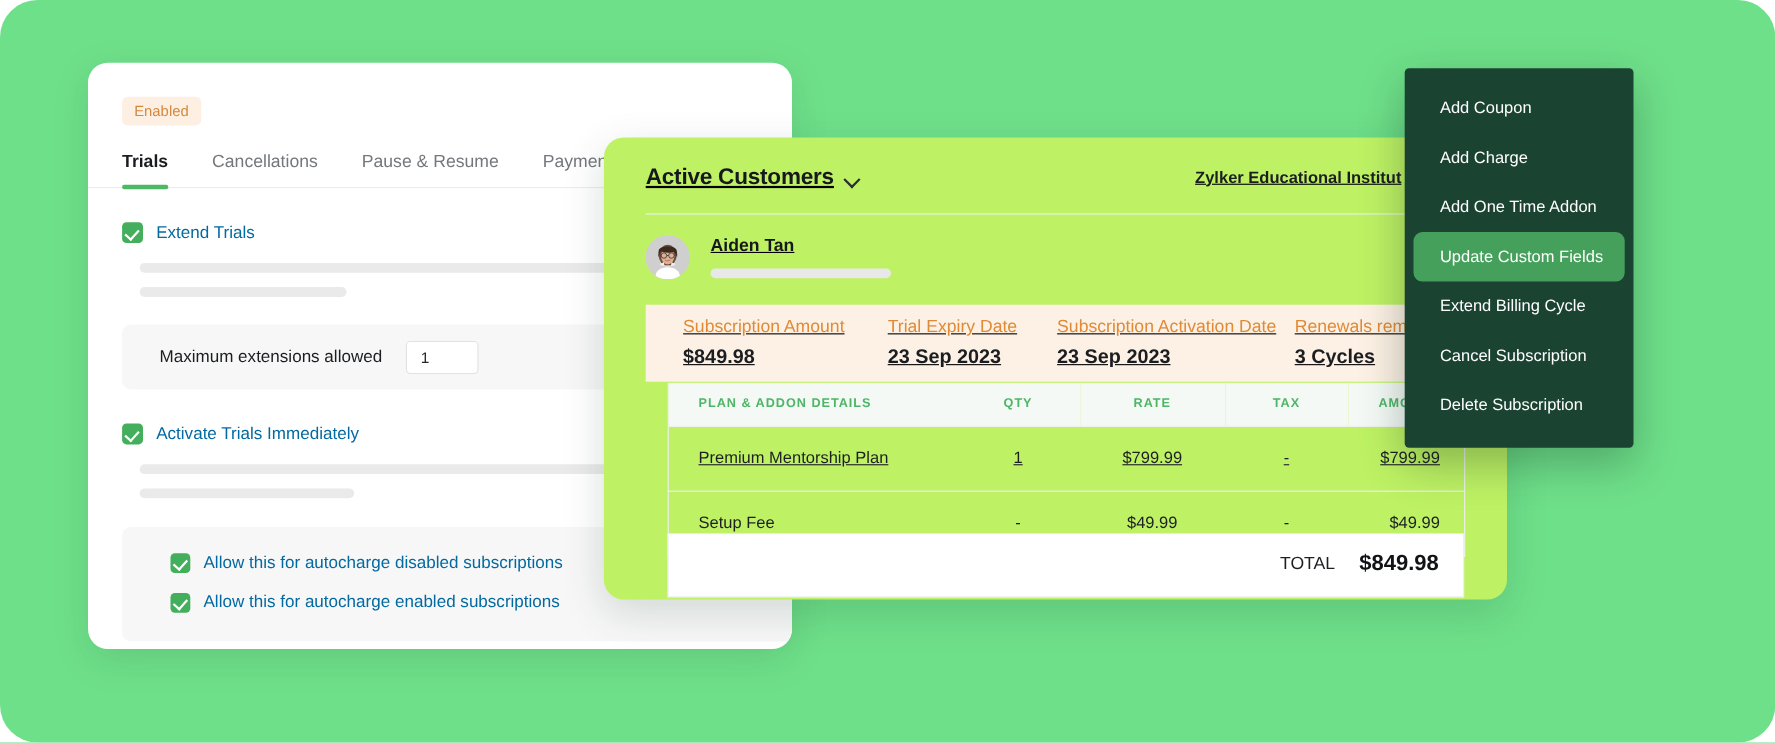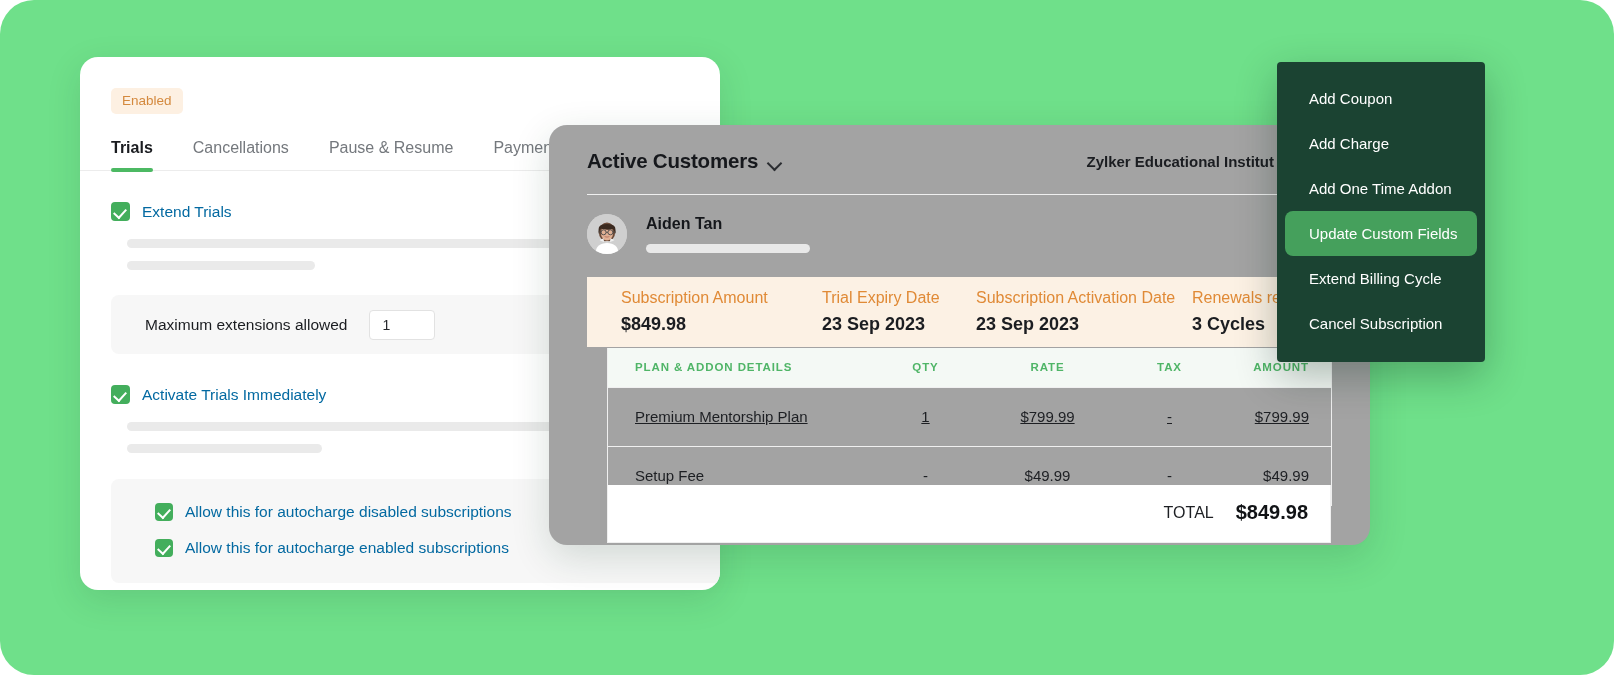--- a/index.html
+++ b/index.html
@@ -122,24 +122,25 @@
   }
   #autocharge-band .chk-row + .chk-row { margin-top: 18px; }
   #autocharge-band .chk { width: 18px; height: 18px; }
   #autocharge-band .chk::after { left: 4.8px; top: 3.2px; }
 
   
   #card-customer {
     position: absolute;
     left: 549px; top: 125px;
     width: 821px; height: 420px;
-    background: #a3a3a3;
+    background: #bef264;
     border-radius: 18px;
     box-shadow: 0 12px 38px rgba(20,60,35,.16);
     overflow: hidden;
+    text-decoration: underline;
   }
   #cust-header {
     display: flex; align-items: center;
     padding: 24px 0 0 38px;
   }
   #cust-title {
     font-size: 20.5px; font-weight: bold; color: #16181c;
     letter-spacing: -.2px;
   }
   #cust-caret {
@@ -175,21 +176,21 @@
     background: #FCF1E4;
     height: 70px;
     display: flex; align-items: center;
     padding-left: 34px;
     width: 783px;
   }
   .sum-cell { flex: none; }
   .sum-label { font-size: 16px; color: #E08A36; margin-bottom: 7px; white-space: nowrap; }
   .sum-value { font-size: 18px; font-weight: bold; color: #1b1d21; white-space: nowrap; }
   .sum-cell.c0 { width: 186px; }
-  .sum-cell.c1 { width: 154px; margin-left: 15px; }
+  .sum-cell.c1 { width: 154px; }
   .sum-cell.c2 { width: 216px; }
   .sum-cell.c3 { width: 180px; }
   #linetable {
     position: absolute;
     left: 607px; top: 348px;
     width: 724px;
     border-collapse: collapse;
     table-layout: fixed;
   }
   #linetable th {
@@ -401,15 +402,16 @@
     <span id="total-value">$849.98</span>
   </div>
 
   <div id="menu">
     <div class="menu-item">Add Coupon</div>
     <div class="menu-item">Add Charge</div>
     <div class="menu-item">Add One Time Addon</div>
     <div class="menu-item highlight">Update Custom Fields</div>
     <div class="menu-item">Extend Billing Cycle</div>
     <div class="menu-item">Cancel Subscription</div>
+    <div class="menu-item">Delete Subscription</div>
   </div>
 
 </div>
 
 </body></html>

